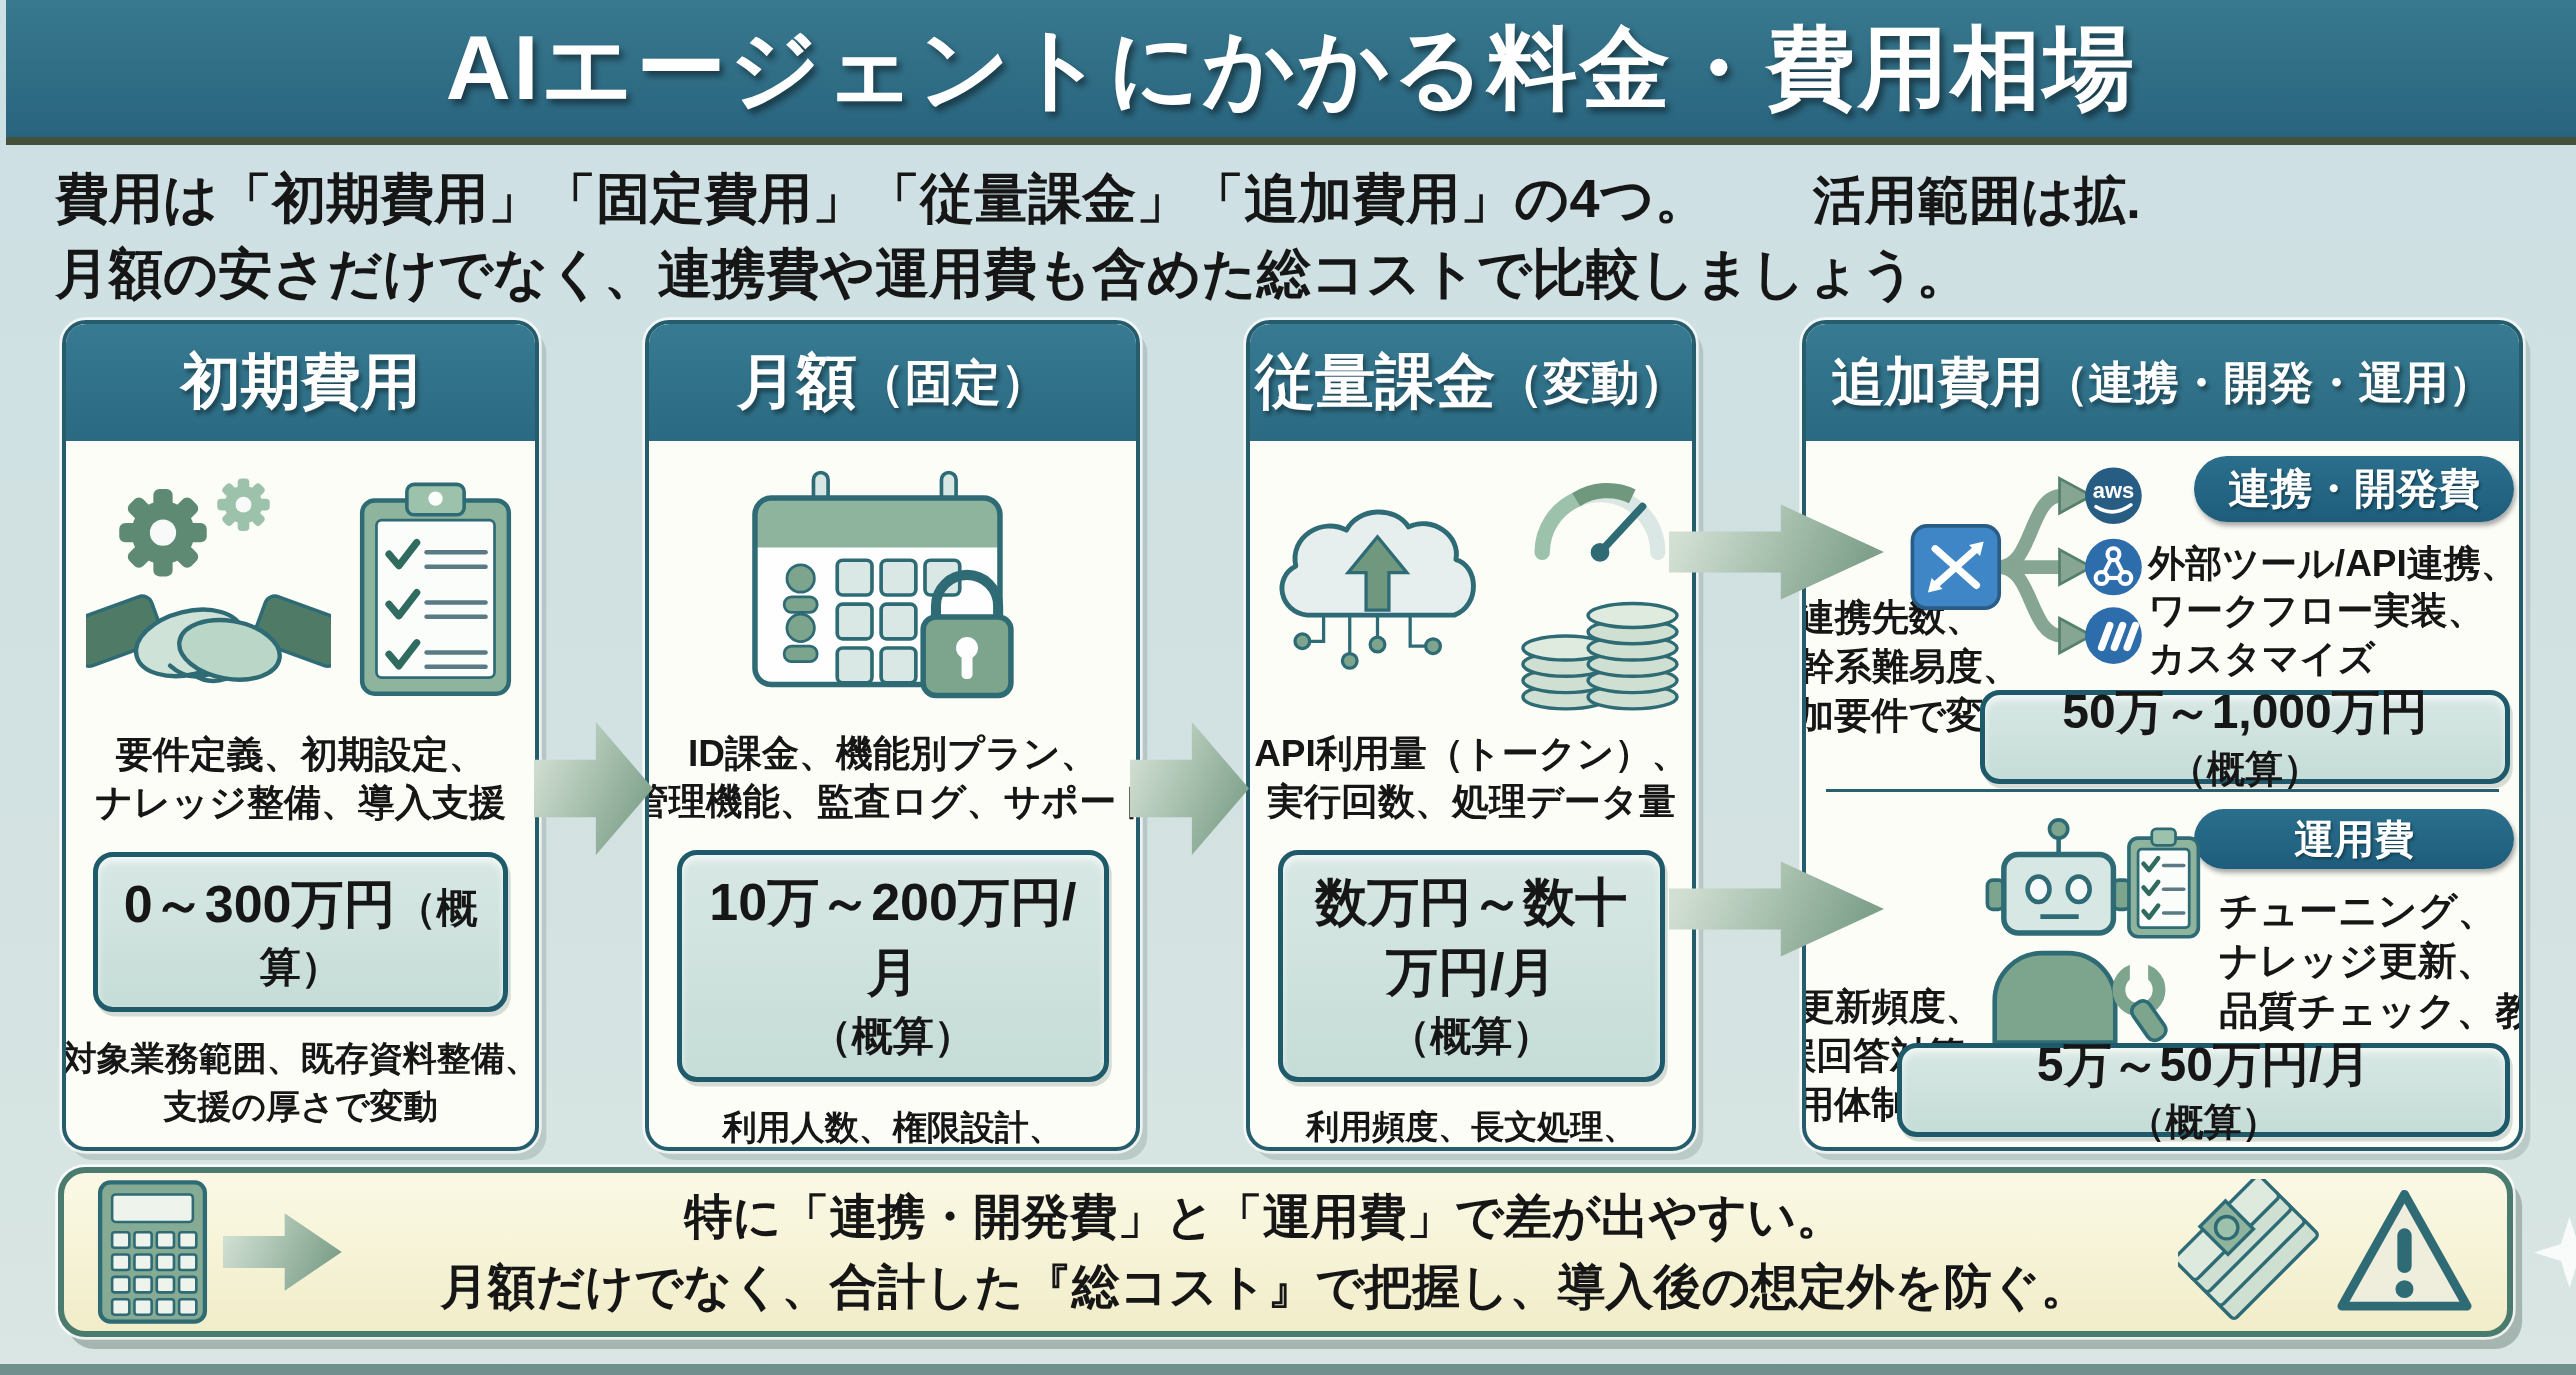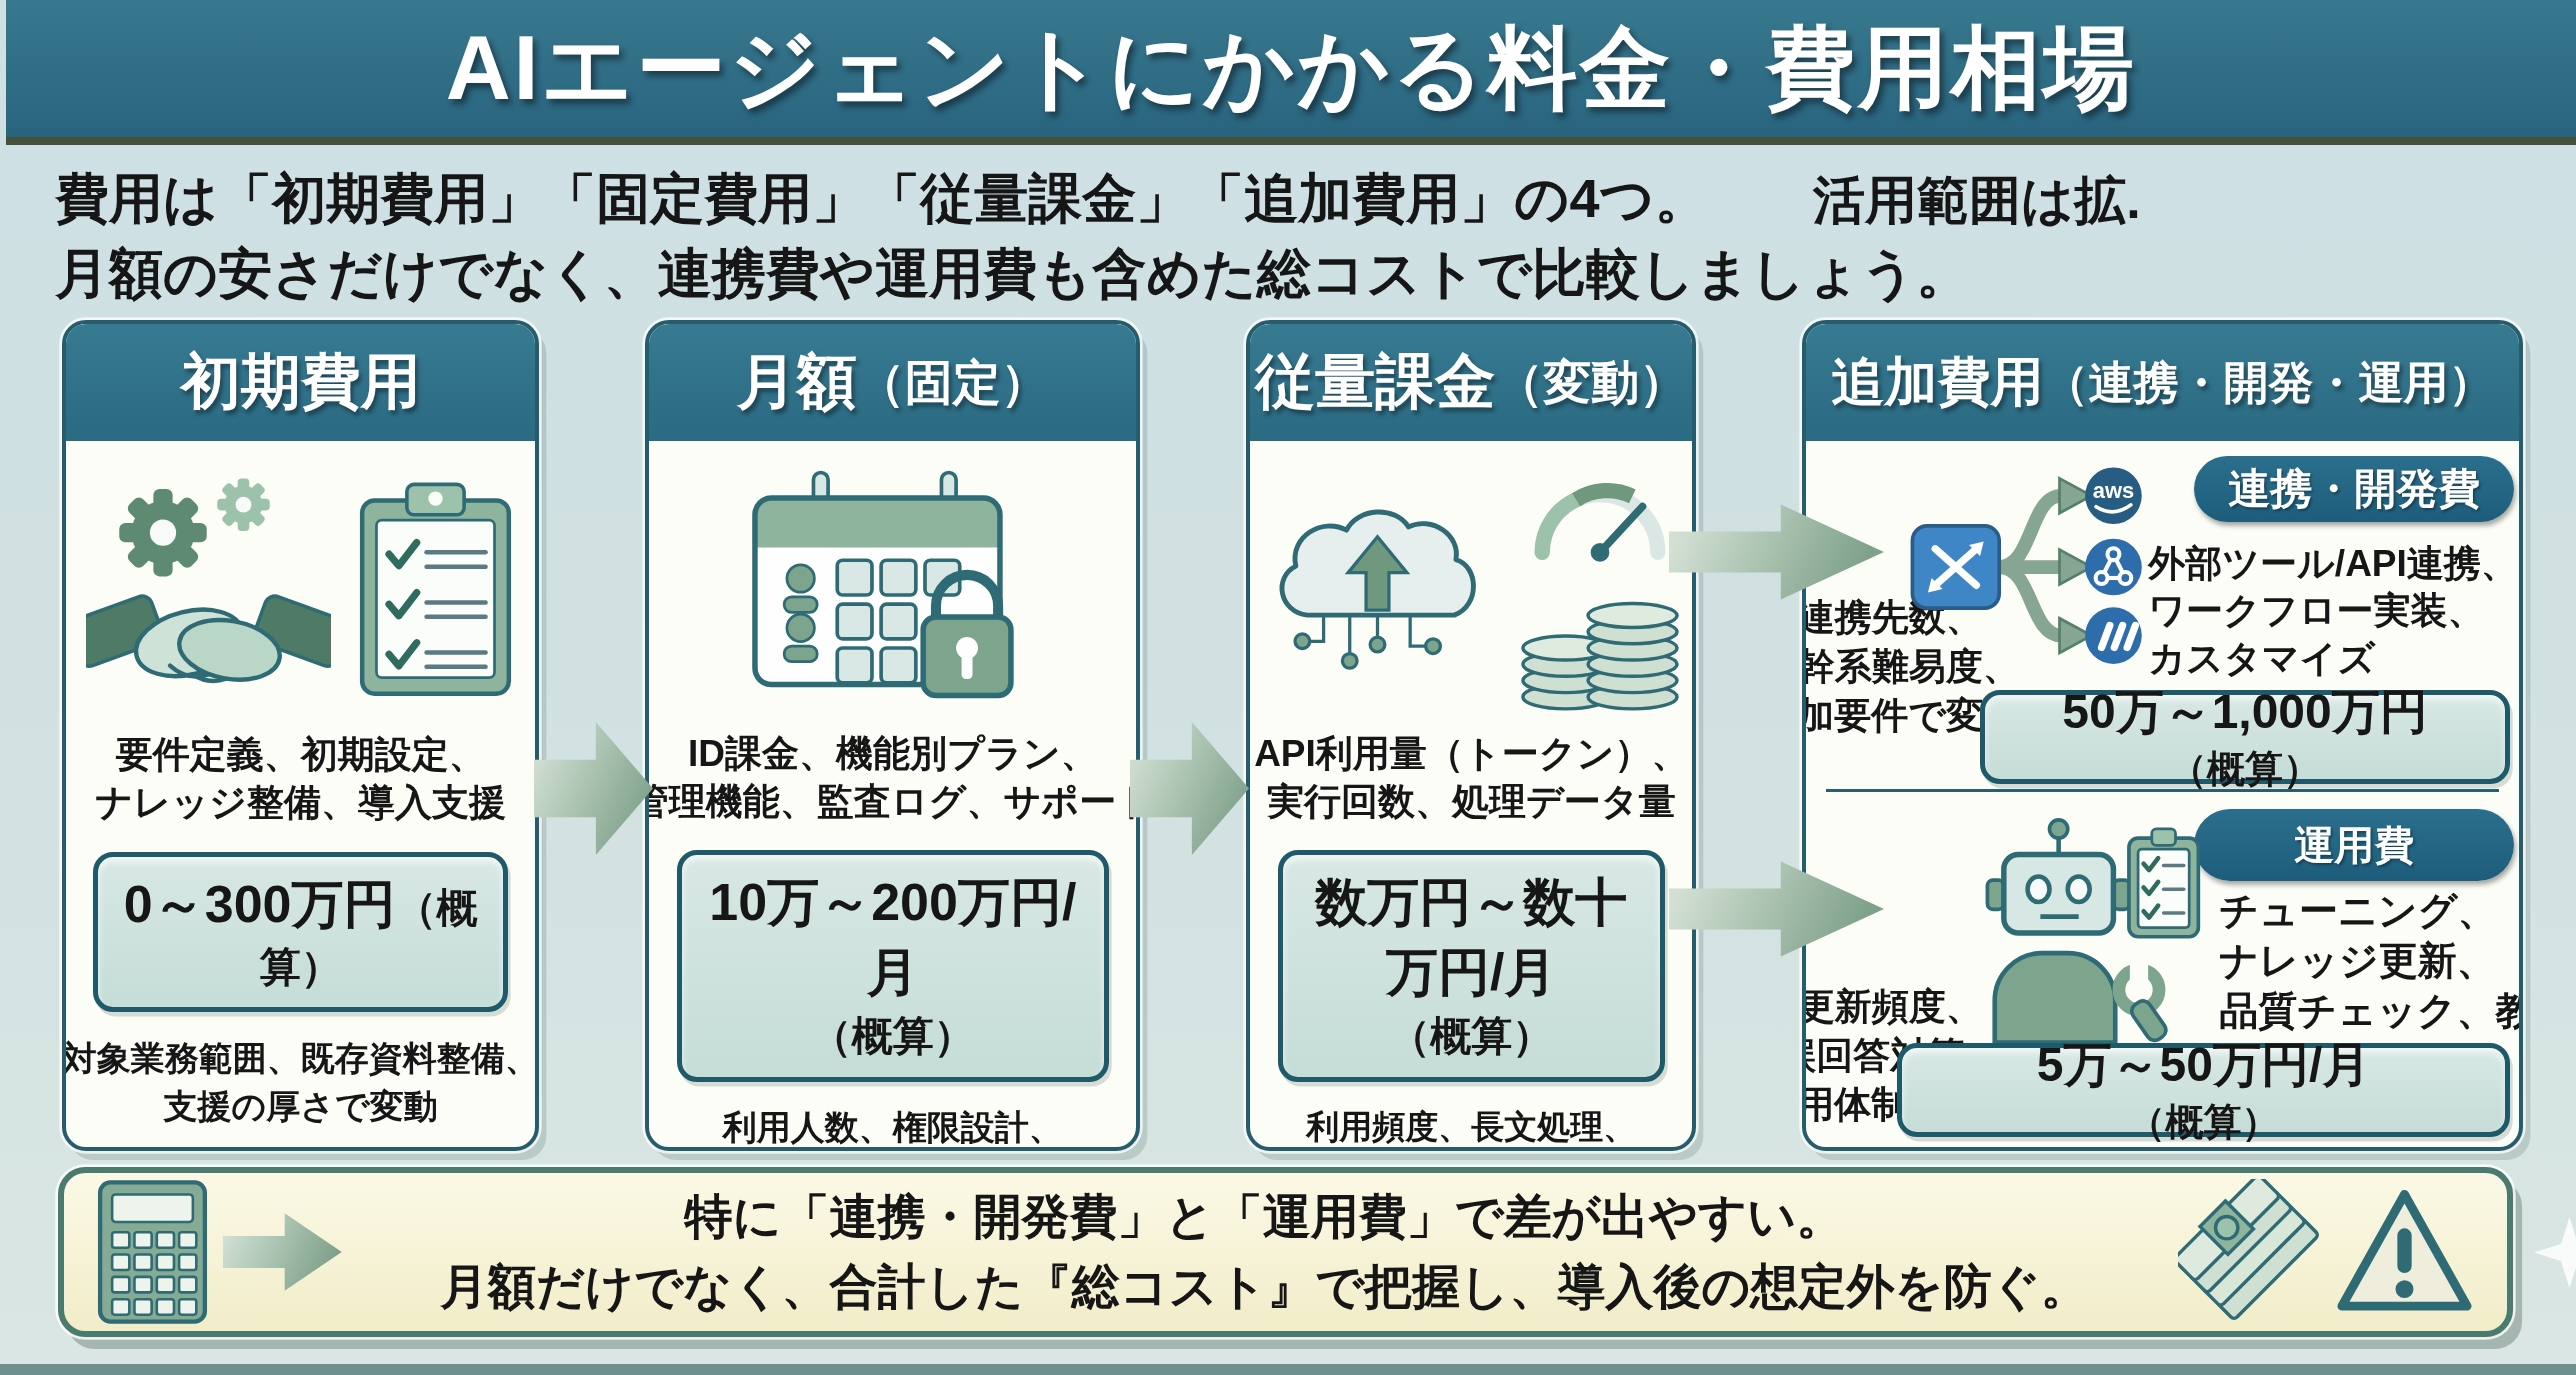--- a/index.html
+++ b/index.html
@@ -347,21 +347,21 @@
         <div>ワークフロー実装、</div>
         <div>カスタマイズ</div>
       </div>
       <div class="c4-price" style="left:174px;right:9.1px;top:249px;height:84px;">
         <span class="price-main">50万～1,000万円</span>
           <span class="price-note">（概算）</span>
       </div>
 
       <div class="c4-divider"></div>
 
-      <div class="c4-abs badge" style="left:388px;top:368px;width:320px;height:72px;font-size:40px;">
+      <div class="c4-abs badge" style="left:388px;top:368px;width:320px;height:60px;font-size:40px;">
         <span>運用費</span>
       </div>
       <div class="c4-abs arrow-note" style="left:-53px;top:542px;width:274px;">
         <div>更新頻度、</div>
         <div>誤回答対策、</div>
         <div>運用体制で変動</div>
       </div>
       <svg class="c4-abs" style="left:154px;top:373px;" width="242" height="229" viewBox="0 0 265 250">
         <g>
           <circle cx="108" cy="16" r="10" fill="#7da58d" stroke="#2e6b75" stroke-width="4"></circle>

